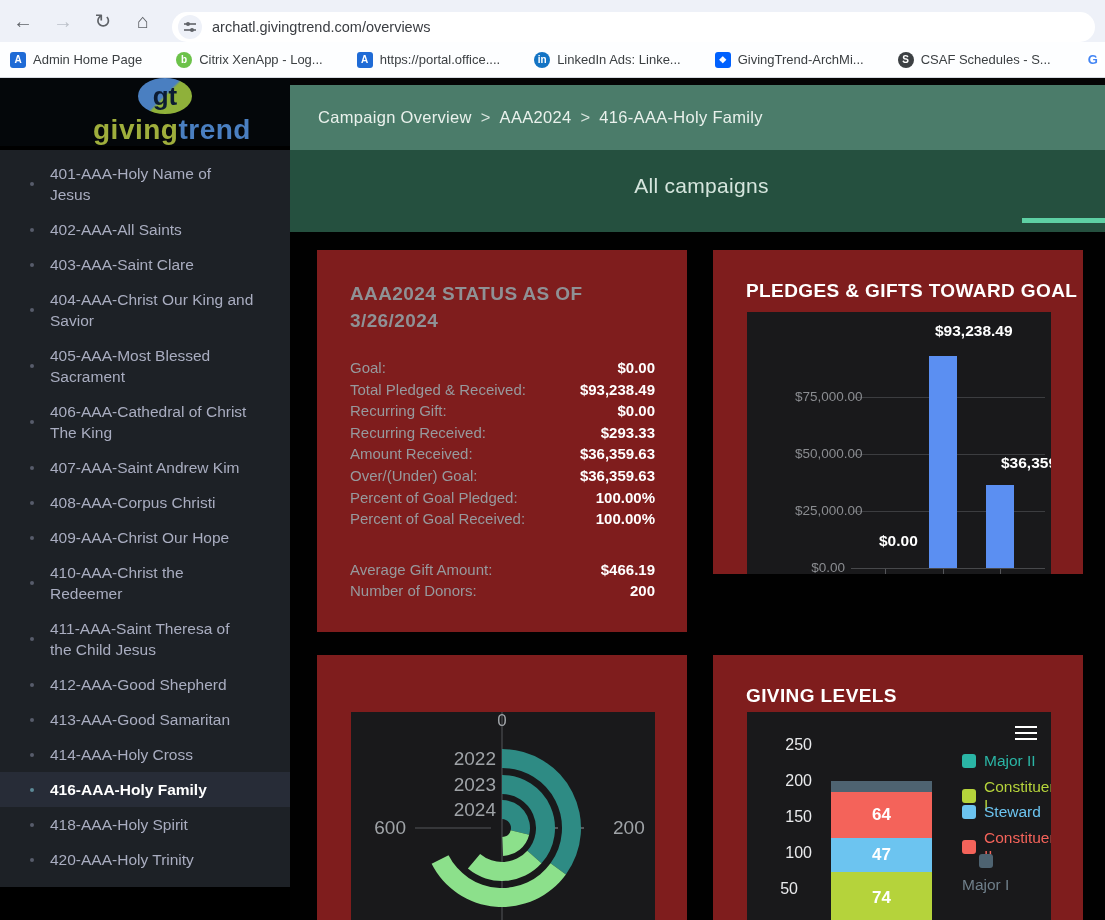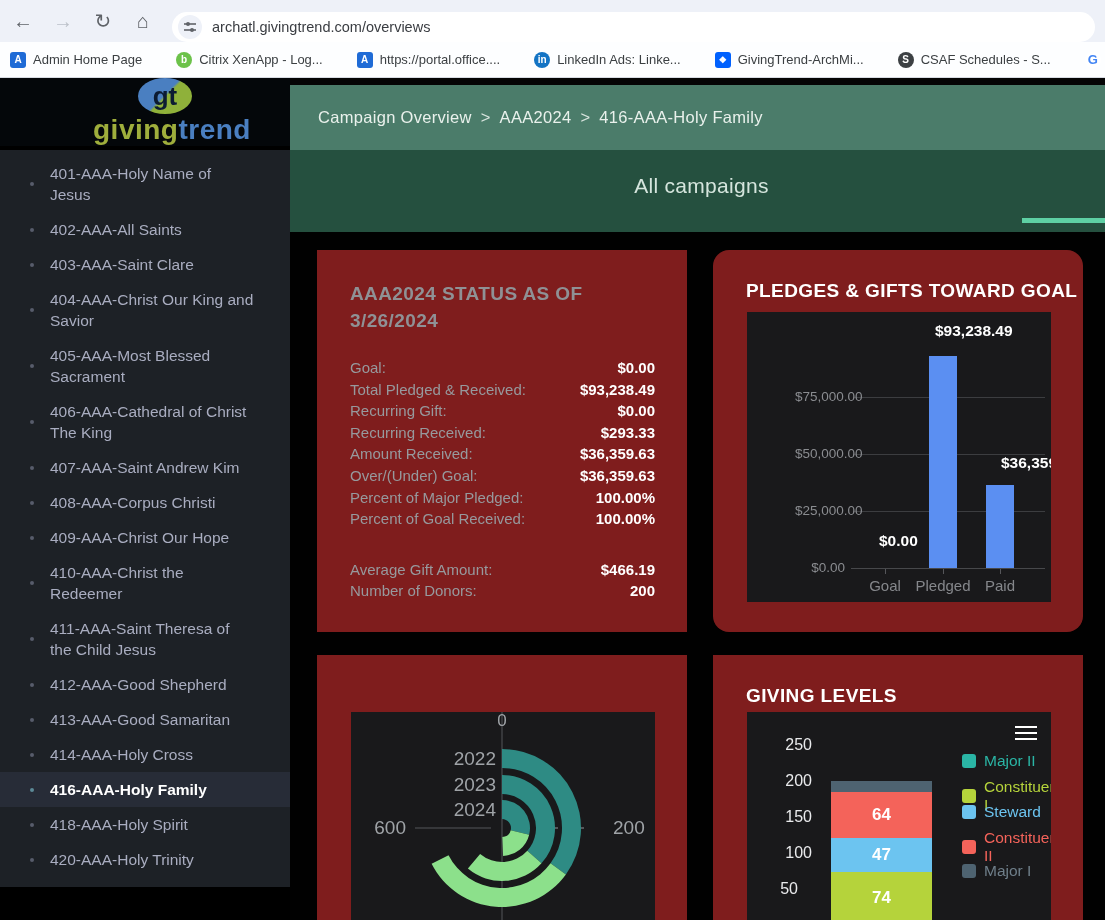--- a/index.html
+++ b/index.html
@@ -52,21 +52,21 @@
   .side-item { display:flex; align-items:center; padding:7px 14px 7px 30px; cursor:pointer; }
   .side-item .dot { width:4px; height:4px; border-radius:50%; background:#575c6b; margin-right:16px; flex:0 0 4px; }
   .side-item .lbl { color:#a9adc0; font-size:15.5px; line-height:21px; max-width:205px; }
   .side-item.active { background:#272c37; }
   .side-item.active .lbl { color:#fff; font-weight:bold; }
   .side-item.active .dot { background:#5c8a96; }
   
   .main { position:absolute; left:290px; top:232px; width:815px; height:688px; background:#010101; }
   .card { position:absolute; background:#7f1d1d; overflow:hidden; }
   .card1 { left:27px; top:18px; width:370px; height:382px; }
-  .card2 { left:423px; top:18px; width:370px; height:382px;border-radius:16px; }
+  .card2 { left:423px; top:18px; width:370px; height:324px; }
   .card3 { left:27px; top:423px; width:370px; height:400px; }
   .card4 { left:423px; top:423px; width:370px; height:400px; }
   .card-title { position:absolute; left:33px; top:30px; font-size:19px; font-weight:bold;
     color:#fff; letter-spacing:0.4px; }
   .card1 .card-title { color:#8f9195; width:250px; line-height:27px; }
   
   .status-rows { position:absolute; left:33px; right:32px; top:107px; }
   .srow { display:flex; justify-content:space-between; font-size:15px; line-height:21.6px; }
   .srow .sl { color:#97999d; } .srow .sv { color:#fff; font-weight:bold; }
   .sgap { height:29px; }
@@ -262,21 +262,21 @@
         </div>
         <div class="srow">
           <div class="sl">Amount Received:</div>
           <div class="sv">$36,359.63</div>
         </div>
         <div class="srow">
           <div class="sl">Over/(Under) Goal:</div>
           <div class="sv">$36,359.63</div>
         </div>
         <div class="srow">
-          <div class="sl">Percent of Major Pledged:</div>
+          <div class="sl">Percent of Goal Pledged:</div>
           <div class="sv">100.00%</div>
         </div>
         <div class="srow">
           <div class="sl">Percent of Goal Received:</div>
           <div class="sv">100.00%</div>
         </div>
         <div class="sgap"></div>
         <div class="srow">
           <div class="sl">Average Gift Amount:</div>
           <div class="sv">$466.19</div>
@@ -360,20 +360,20 @@
           <div style="color: rgb(181, 211, 59);">Constituent I</div>
         </div>
         <div class="gl-legend-item" style="top: 91px;">
           <div class="gl-swatch" style="background: rgb(108, 196, 240);"></div>
           <div style="color: rgb(108, 196, 240);">Steward</div>
         </div>
         <div class="gl-legend-item" style="top: 116.5px;">
           <div class="gl-swatch" style="background: rgb(244, 99, 90);"></div>
           <div style="color: rgb(244, 99, 90);">Constituent II</div>
         </div>
-        <div class="gl-legend-item" style="top: 150px;">
+        <div class="gl-legend-item" style="top: 142px; flex-direction: column;">
           <div class="gl-swatch" style="background: rgb(78, 99, 113);"></div>
           <div style="color: rgb(111, 127, 138);">Major I</div>
         </div>
       </div>
   </div>
 
 </div>
 
 </body></html>

